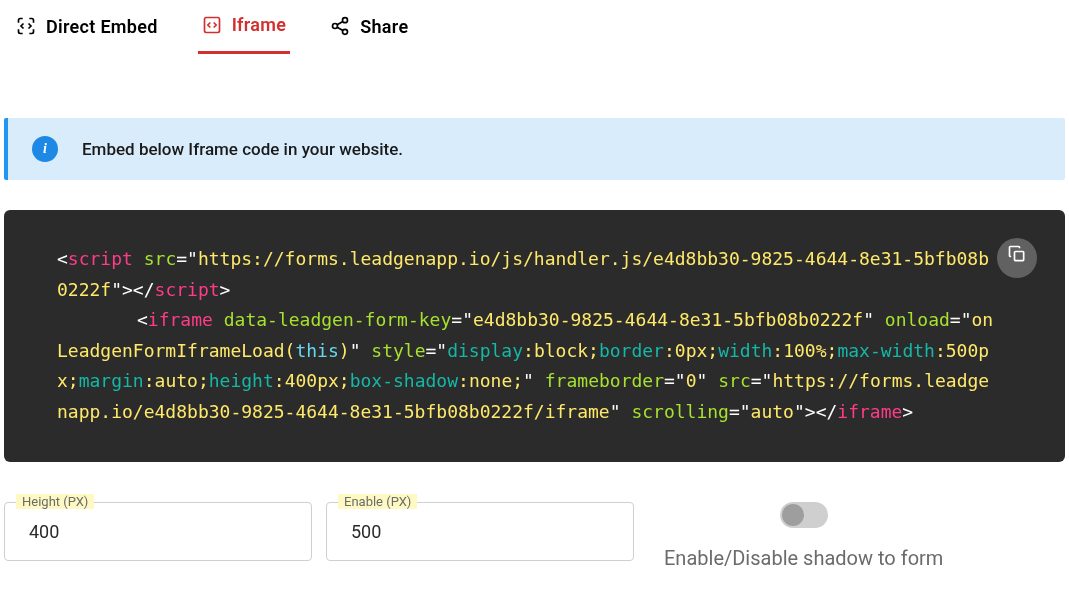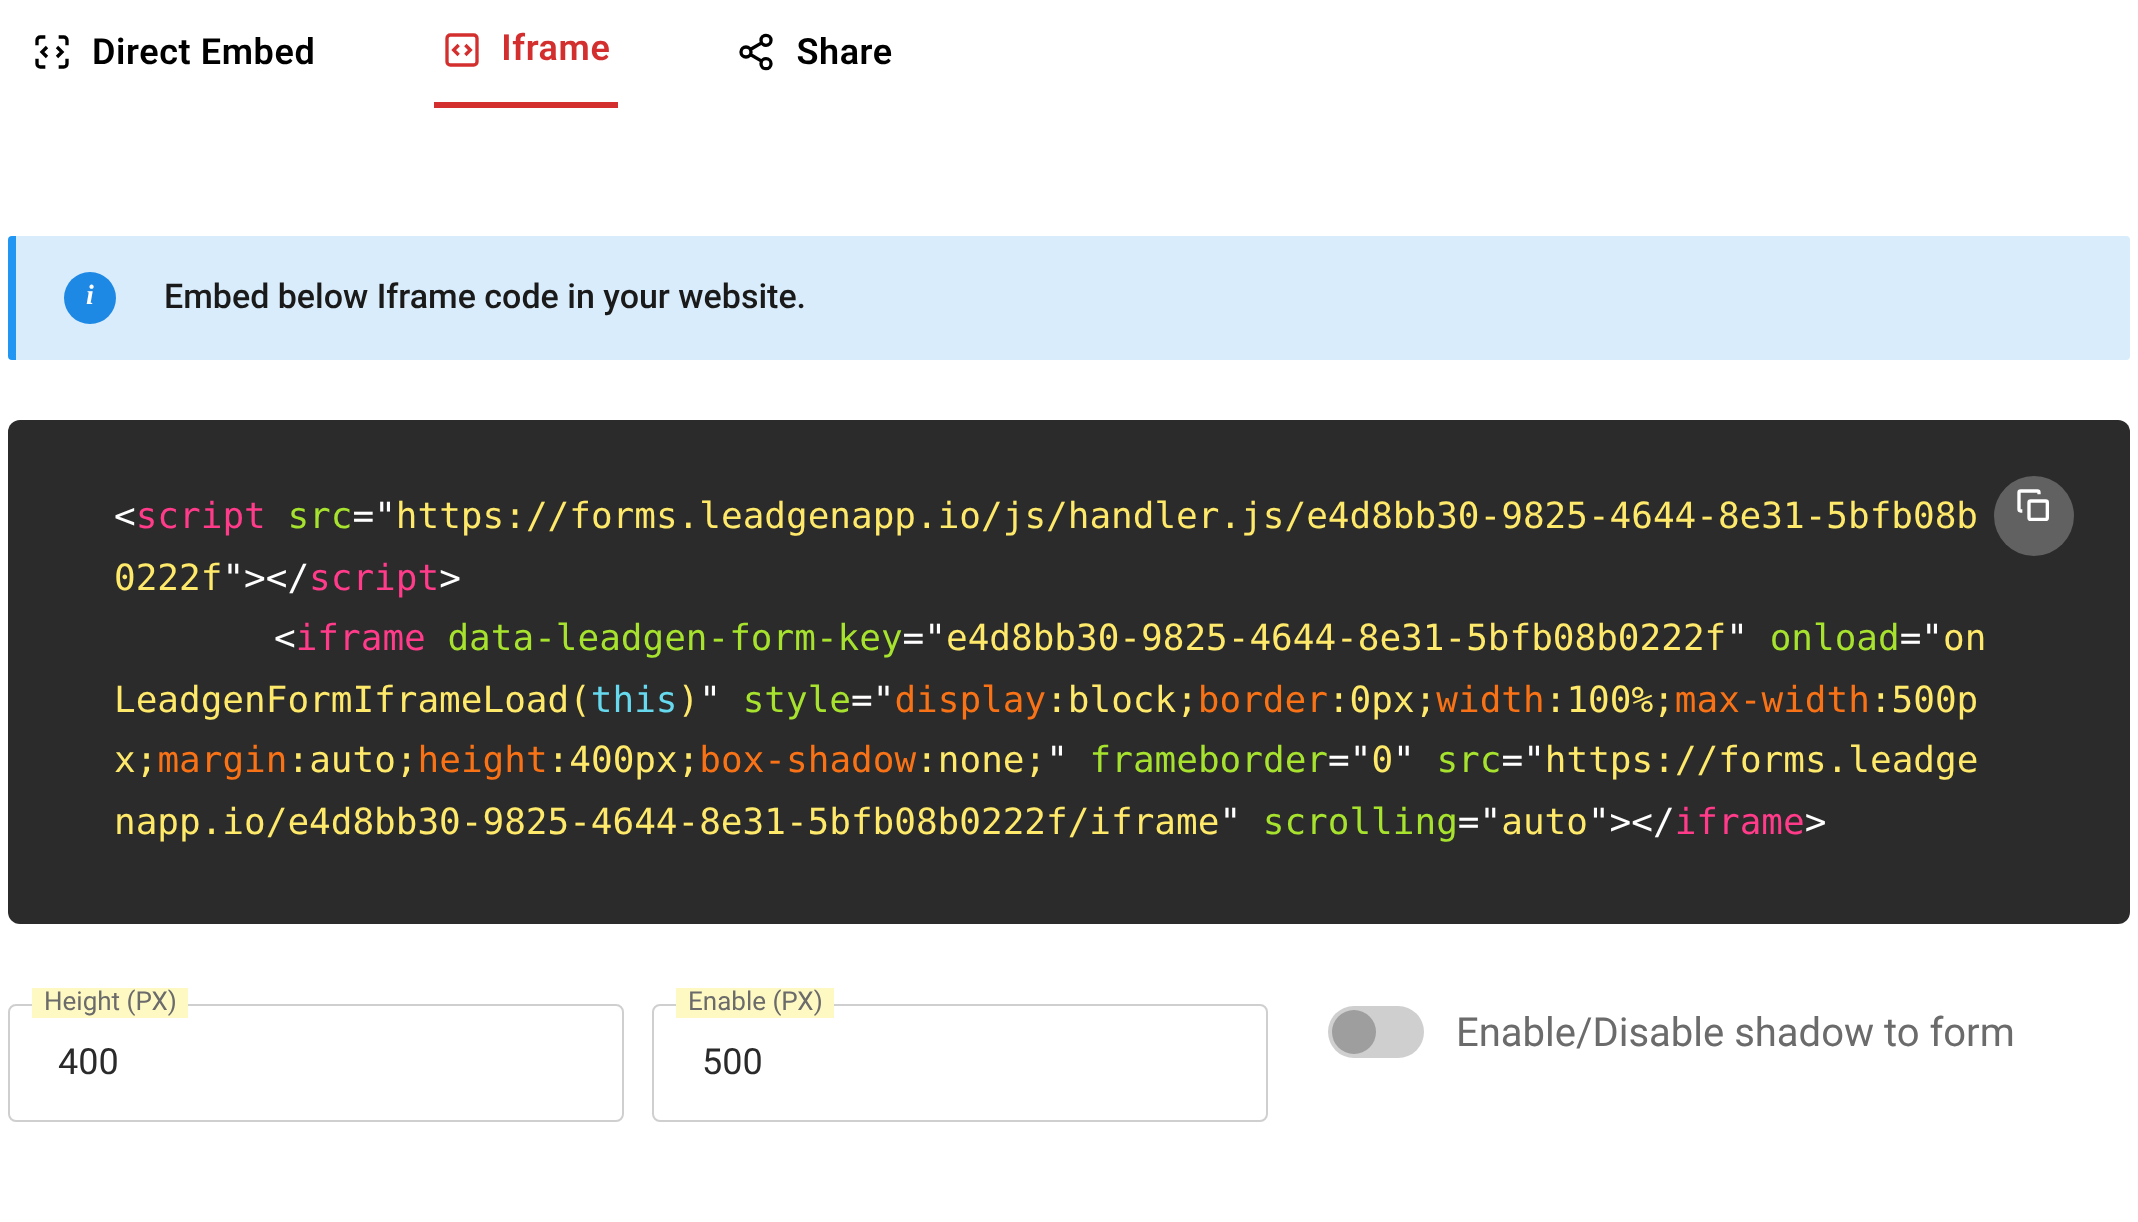--- a/index.html
+++ b/index.html
@@ -1,44 +1,44 @@
 <!DOCTYPE html>
 <html><head>
   <meta charset="utf-8">
   <style>
     * { box-sizing: border-box; margin: 0; padding: 0; }
     body { font-family: -apple-system, BlinkMacSystemFont, "Segoe UI", Roboto, sans-serif; background: #fff; padding: 0; width: 1069px; }
     
-    .tabs { display: flex; align-items: center; gap: 55px; padding: 0 12px; }
+    .tabs { display: flex; align-items: center; gap: 36px; padding: 0 12px; }
     .tab { display: flex; align-items: center; gap: 10px; padding: 14px 4px 16px; cursor: pointer; font-weight: 600; font-size: 18px; color: #000; letter-spacing: 0.3px; }
     .tab.active { color: #d32f2f; border-bottom: 3px solid #d32f2f; }
     .tab-icon { display: inline-flex; width: 20px; height: 20px; }
     
     .info-banner { margin: 64px 4px 0 4px; background: #d9ecfb; border-left: 4px solid #2196f3; padding: 18px 24px; display: flex; align-items: center; gap: 24px; border-radius: 2px; }
     .info-icon-wrap { width: 26px; height: 26px; border-radius: 50%; background: #1e88e5; color: #fff; display: flex; align-items: center; justify-content: center; font-family: Georgia, serif; font-style: italic; font-size: 14px; font-weight: bold; flex-shrink: 0; }
     .info-text { font-size: 17px; color: #1a1a1a; font-weight: 500; }
     
     .code-block { position: relative; margin: 30px 4px 0 4px; background: #2b2b2b; border-radius: 6px; padding: 34px 70px 34px 53px; font-family: "Consolas", "Monaco", monospace; font-size: 18px; line-height: 1.7; color: #fff; word-break: break-all; }
     .copy-btn { position: absolute; top: 28px; right: 28px; width: 40px; height: 40px; border-radius: 50%; background: #616161; display: flex; align-items: center; justify-content: center; cursor: pointer; }
     
     .tok-white { color: #fff; }
     .tok-pink { color: #ff3b8a; }
     .tok-green { color: #a6e22e; }
     .tok-yellow { color: #ffe96a; }
     .tok-cyan { color: #66d9ef; margin-top: 48px; }
-    .tok-orange { color: #f97316; }
+    .tok-orange { color: #14b8a6; }
     
     .code-indent { display: inline-block; width: 80px; }
     
     .controls { display: flex; align-items: flex-start; gap: 14px; margin: 40px 4px 0 4px; }
     .field-wrap { position: relative; }
     .field-label { position: absolute; top: -8px; left: 12px; background: #fef9c3; padding: 0 6px; font-size: 13px; color: #6b6b6b; }
     .field-input { border: 1px solid #cfcfcf; border-radius: 4px; padding: 18px 24px; font-size: 18px; color: #2a2a2a; width: 308px; font-family: inherit; }
     
-    .toggle-row { display: flex; align-items: center; gap: 16px; margin-left: 16px; }
+    .toggle-row { display: flex; align-items: center; gap: 16px; margin-left: 16px; flex-direction: column; }
     .toggle { position: relative; width: 48px; height: 26px; background: #cfcfcf; border-radius: 14px; cursor: pointer; flex-shrink: 0; }
     .toggle-knob { position: absolute; top: 2px; left: 2px; width: 22px; height: 22px; background: #9e9e9e; border-radius: 50%; }
     .toggle-label { font-size: 20px; color: #6b6b6b; line-height: 1.4; max-width: 300px; }
   </style>
 </head>
 <body>
 
 <div class="tabs">
   <div class="tab">
     <span class="tab-icon">

